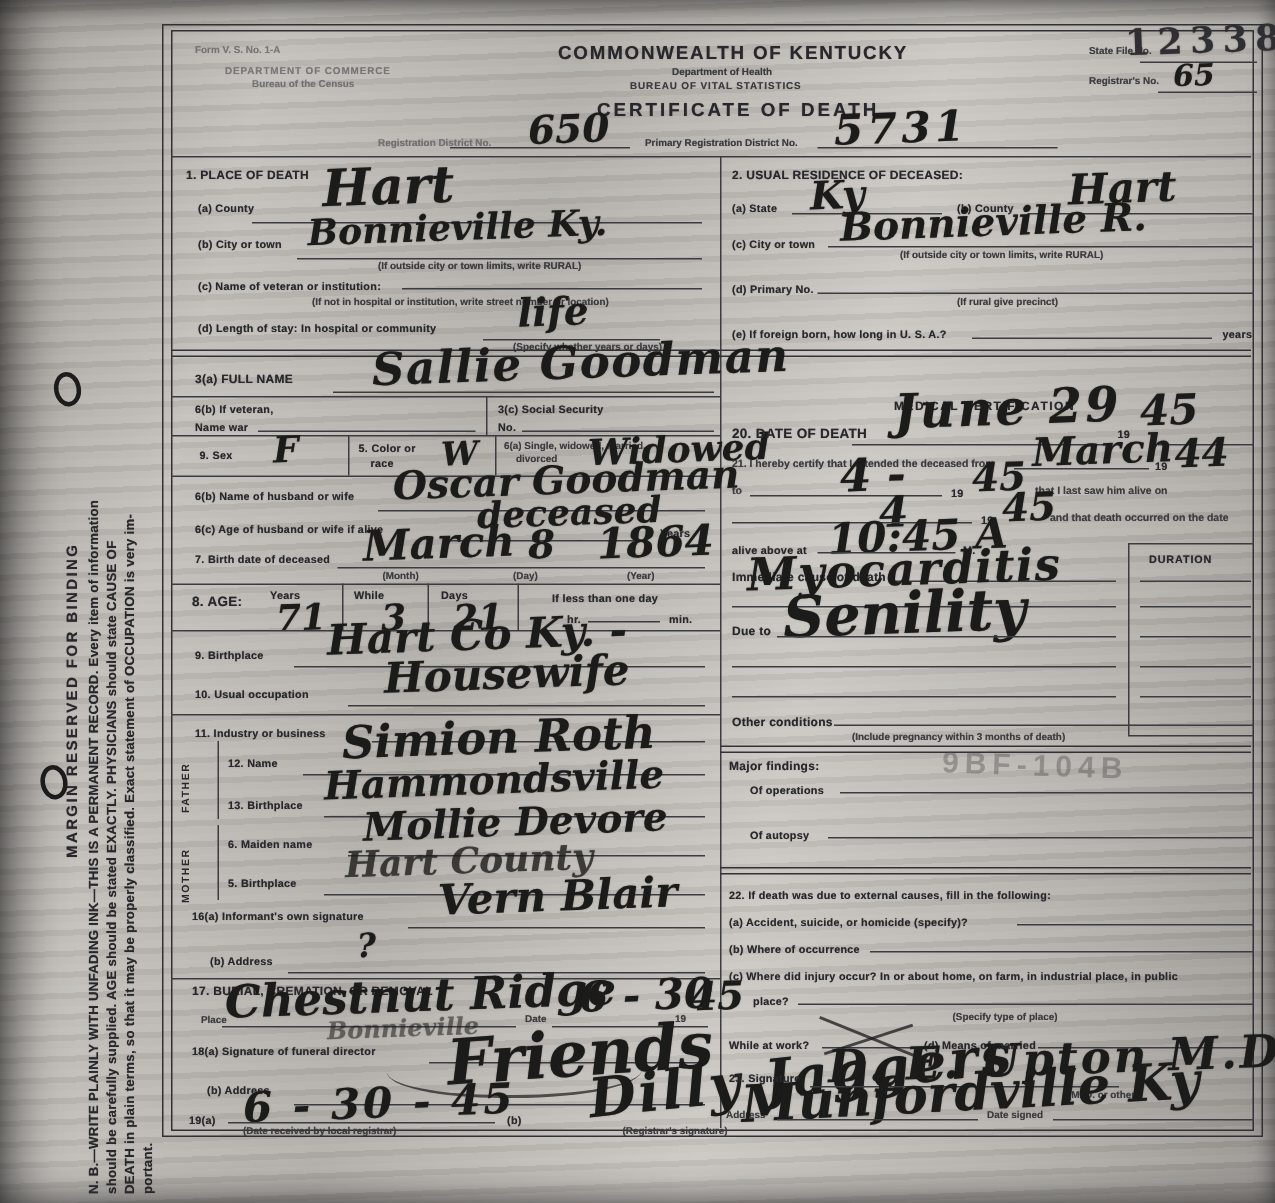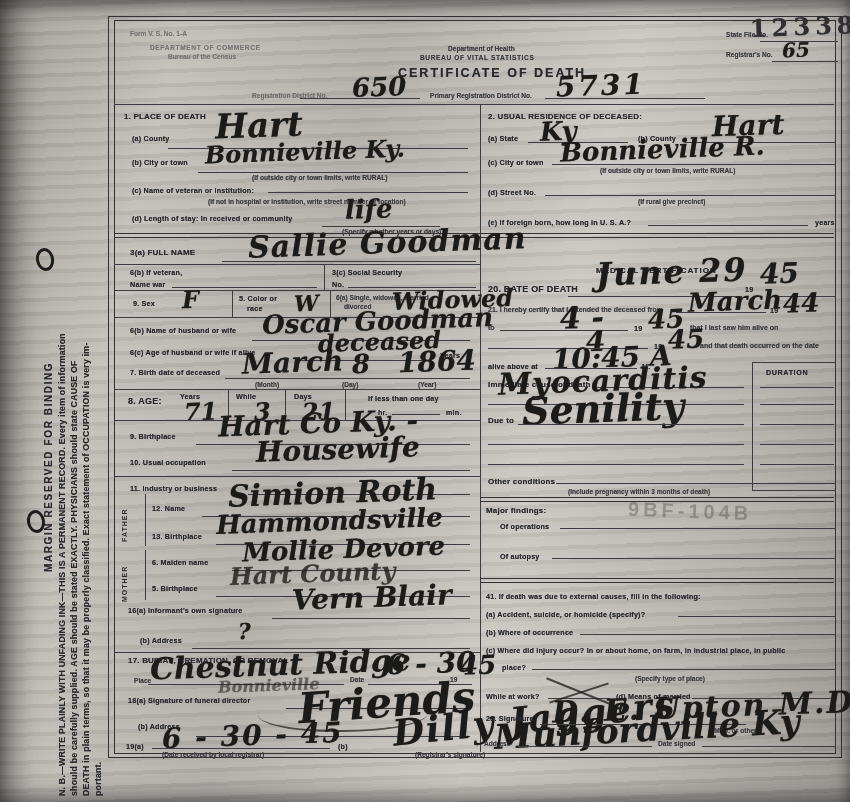--- a/index.html
+++ b/index.html
@@ -55,20 +55,21 @@
 
   <div class="box" style="left:108px;top:16px;width:732px;height:740px;"></div>
   <div class="box" style="left:114px;top:20px;width:720px;height:732px;border-width:1px;"></div>
   <div class="ln" style="left:114px;top:104px;width:720px;border-bottom-width:1.6px;"></div>
   <div class="vln" style="left:480px;top:104px;height:648px;border-left-width:1.8px;"></div>
 
   <span class="abs note faint" style="left:130px;top:30px;">Form V. S. No. 1-A</span>
   <span class="abs note faint" style="left:150px;top:44px;letter-spacing:.6px;">DEPARTMENT OF COMMERCE</span>
   <span class="abs note faint" style="left:168px;top:53px;">Bureau of the Census</span>
 
+  <span class="abs lbl" style="left:372px;top:28px;font-size:12.5px;letter-spacing:1.2px;">COMMONWEALTH OF KENTUCKY</span>
   <span class="abs note" style="left:448px;top:45px;">Department of Health</span>
   <span class="abs note" style="left:420px;top:54px;letter-spacing:.6px;">BUREAU OF VITAL STATISTICS</span>
   <span class="abs lbl" style="left:398px;top:66px;font-size:12.5px;letter-spacing:2px;">CERTIFICATE OF DEATH</span>
 
   <span class="abs note" style="left:726px;top:31px;">State File No.</span>
   <div class="ln" style="left:760px;top:41px;width:78px;"></div>
   <span class="abs stamp" style="left:750px;top:12px;">12338</span>
   <span class="abs note" style="left:726px;top:51px;">Registrar's No.</span>
   <div class="ln" style="left:772px;top:61px;width:66px;"></div>
   <span class="abs hw" style="left:782px;top:40px;font-size:20px;">65</span>
@@ -84,38 +85,38 @@
   <span class="abs lbl7" style="left:132px;top:134px;" class2="lbl"><span class="lbl lbl7">(a)  County</span></span>
   <span class="abs hw" style="left:215px;top:108px;font-size:34px;">Hart</span>
   <div class="ln" style="left:168px;top:148px;width:300px;"></div>
   <span class="abs lbl lbl7" style="left:132px;top:158px;">(b)  City or town</span>
   <span class="abs hw" style="left:205px;top:140px;font-size:24px;">Bonnieville Ky.</span>
   <div class="ln" style="left:198px;top:172px;width:270px;"></div>
   <span class="abs note" style="left:252px;top:174px;">(If outside city or town limits, write RURAL)</span>
   <span class="abs lbl lbl7" style="left:132px;top:186px;">(c)  Name of veteran or institution:</span>
   <div class="ln" style="left:268px;top:192px;width:200px;"></div>
   <span class="abs note" style="left:208px;top:198px;">(If not in hospital or institution, write street number or location)</span>
-  <span class="abs lbl lbl7" style="left:132px;top:214px;">(d)  Length of stay: In received or community</span>
+  <span class="abs lbl lbl7" style="left:132px;top:214px;">(d)  Length of stay: In hospital or community</span>
   <span class="abs hw" style="left:345px;top:196px;font-size:26px;">life</span>
   <div class="ln" style="left:322px;top:226px;width:118px;"></div>
   <span class="abs note" style="left:342px;top:228px;">(Specify whether years or days)</span>
   <div class="dbl" style="left:114px;top:233px;width:366px;"></div>
 
   <span class="abs lbl" style="left:488px;top:112px;">2.  USUAL RESIDENCE OF DECEASED:</span>
   <span class="abs lbl lbl7" style="left:488px;top:134px;">(a)  State</span>
   <span class="abs hw" style="left:540px;top:118px;font-size:26px;">Ky</span>
   <div class="ln" style="left:528px;top:142px;width:100px;"></div>
   <span class="abs lbl lbl7" style="left:638px;top:134px;">(b) County</span>
   <span class="abs hw" style="left:712px;top:112px;font-size:28px;">Hart</span>
   <div class="ln" style="left:685px;top:142px;width:150px;"></div>
   <span class="abs lbl lbl7" style="left:488px;top:158px;">(c)  City or town</span>
   <span class="abs hw" style="left:560px;top:136px;font-size:26px;">Bonnieville R.</span>
   <div class="ln" style="left:552px;top:164px;width:284px;"></div>
   <span class="abs note" style="left:600px;top:167px;">(If outside city or town limits, write RURAL)</span>
-  <span class="abs lbl lbl7" style="left:488px;top:188px;">(d)  Street No.</span>
+  <span class="abs lbl lbl7" style="left:488px;top:188px;">(d)  Primary No.</span>
   <div class="ln" style="left:545px;top:195px;width:291px;"></div>
   <span class="abs note" style="left:638px;top:198px;">(If rural give precinct)</span>
   <span class="abs lbl lbl7" style="left:488px;top:218px;">(e)  If foreign born, how long in U. S. A.?</span>
   <div class="ln" style="left:648px;top:225px;width:160px;"></div>
   <span class="abs lbl lbl7" style="left:815px;top:218px;">years</span>
   <div class="dbl" style="left:480px;top:233px;width:354px;"></div>
 
   <span class="abs lbl" style="left:130px;top:248px;">3(a)  FULL NAME</span>
   <span class="abs hw" style="left:248px;top:228px;font-size:30px;letter-spacing:1px;">Sallie Goodman</span>
   <div class="ln" style="left:222px;top:261px;width:254px;"></div>
@@ -296,21 +297,21 @@
   <div class="dbl" style="left:480px;top:497px;width:354px;"></div>
 
   <span class="abs lbl" style="left:486px;top:506px;">Major findings:</span>
   <span class="abs lbl lbl7" style="left:500px;top:522px;">Of operations</span>
   <div class="ln" style="left:560px;top:528px;width:276px;"></div>
   <span class="abs ghost" style="left:628px;top:500px;">9BF-104B</span>
   <span class="abs lbl lbl7" style="left:500px;top:552px;">Of autopsy</span>
   <div class="ln" style="left:552px;top:558px;width:284px;"></div>
   <div class="dbl" style="left:480px;top:578px;width:354px;"></div>
 
-  <span class="abs lbl lbl7" style="left:486px;top:592px;">41.  If death was due to external causes, fill in the following:</span>
+  <span class="abs lbl lbl7" style="left:486px;top:592px;">22.  If death was due to external causes, fill in the following:</span>
   <span class="abs lbl lbl7" style="left:486px;top:610px;">(a)  Accident, suicide, or homicide (specify)?</span>
   <div class="ln" style="left:678px;top:616px;width:158px;"></div>
   <span class="abs lbl lbl7" style="left:486px;top:628px;">(b)  Where of occurrence</span>
   <div class="ln" style="left:580px;top:634px;width:256px;"></div>
   <span class="abs lbl lbl7" style="left:486px;top:646px;">(c)  Where did injury occur?  In or about home, on farm, in industrial place, in public</span>
   <span class="abs lbl lbl7" style="left:502px;top:663px;">place?</span>
   <div class="ln" style="left:532px;top:669px;width:304px;"></div>
   <span class="abs note" style="left:635px;top:675px;">(Specify type of place)</span>
   <span class="abs lbl lbl7" style="left:486px;top:692px;">While at work?</span>
   <div class="ln" style="left:548px;top:698px;width:62px;"></div>

